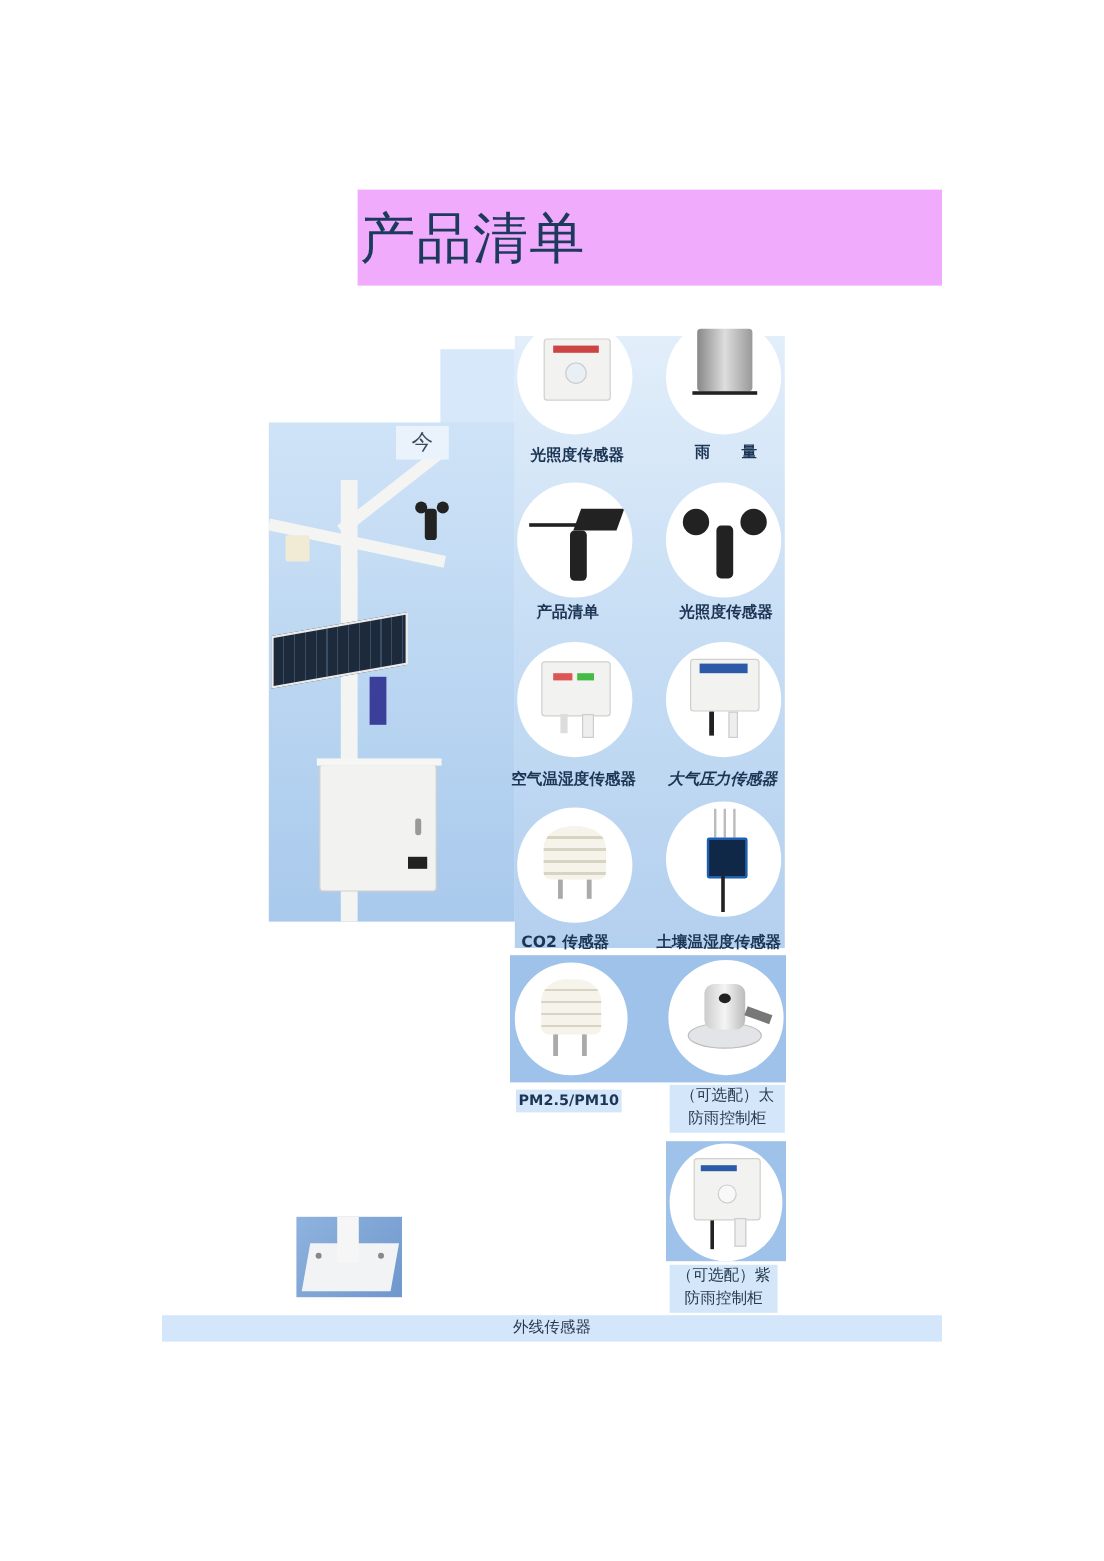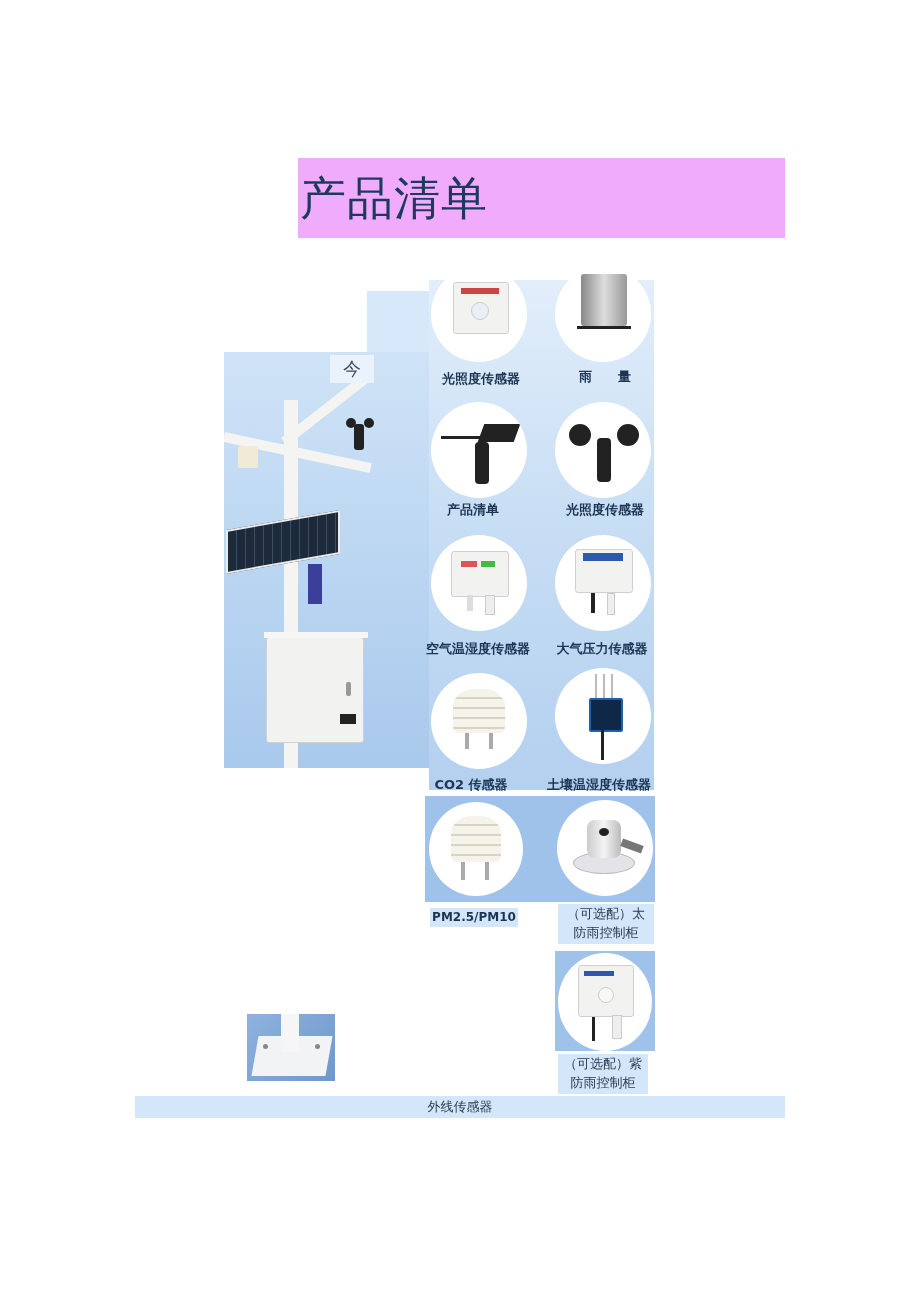--- a/index.html
+++ b/index.html
@@ -100,21 +100,21 @@
     <div class="abs" style="left:36px;top:60px;width:6px;height:16px;background:#ddd;"></div>
     <div class="abs" style="left:54px;top:60px;width:8px;height:18px;background:#eee;border:1px solid #ccc;"></div>
   </div>
   <div class="circle" style="left:126px;top:255px;">
     <div class="box" style="left:20px;top:14px;width:56px;height:42px;"></div>
     <div class="abs" style="left:28px;top:18px;width:40px;height:8px;background:#2c5aa8;"></div>
     <div class="dark" style="left:36px;top:58px;width:4px;height:20px;"></div>
     <div class="abs" style="left:52px;top:58px;width:6px;height:20px;background:#eee;border:1px solid #ccc;"></div>
   </div>
   <div class="lbl" style="left:-6px;top:360px;width:110px;">空气温湿度传感器</div>
-  <div class="lbl" style="left:120px;top:360px;width:106px;">大气压力传感器</div>
+  <div class="lbl" style="left:120px;top:360px;width:106px;font-style:italic;">大气压力传感器</div>
 
   <div class="circle" style="left:2px;top:393px;">
     <div class="abs" style="left:22px;top:16px;width:52px;height:44px;background:repeating-linear-gradient(180deg,#f5f3ea 0 8px,#d8d4c4 8px 10px);border-radius:40% 40% 6px 6px;"></div>
     <div class="abs" style="left:34px;top:60px;width:4px;height:16px;background:#aaa;"></div>
     <div class="abs" style="left:58px;top:60px;width:4px;height:16px;background:#aaa;"></div>
   </div>
   <div class="circle" style="left:126px;top:388px;">
     <div class="abs" style="left:40px;top:6px;width:2px;height:24px;background:#bbb;"></div>
     <div class="abs" style="left:48px;top:6px;width:2px;height:24px;background:#bbb;"></div>
     <div class="abs" style="left:56px;top:6px;width:2px;height:24px;background:#bbb;"></div>

